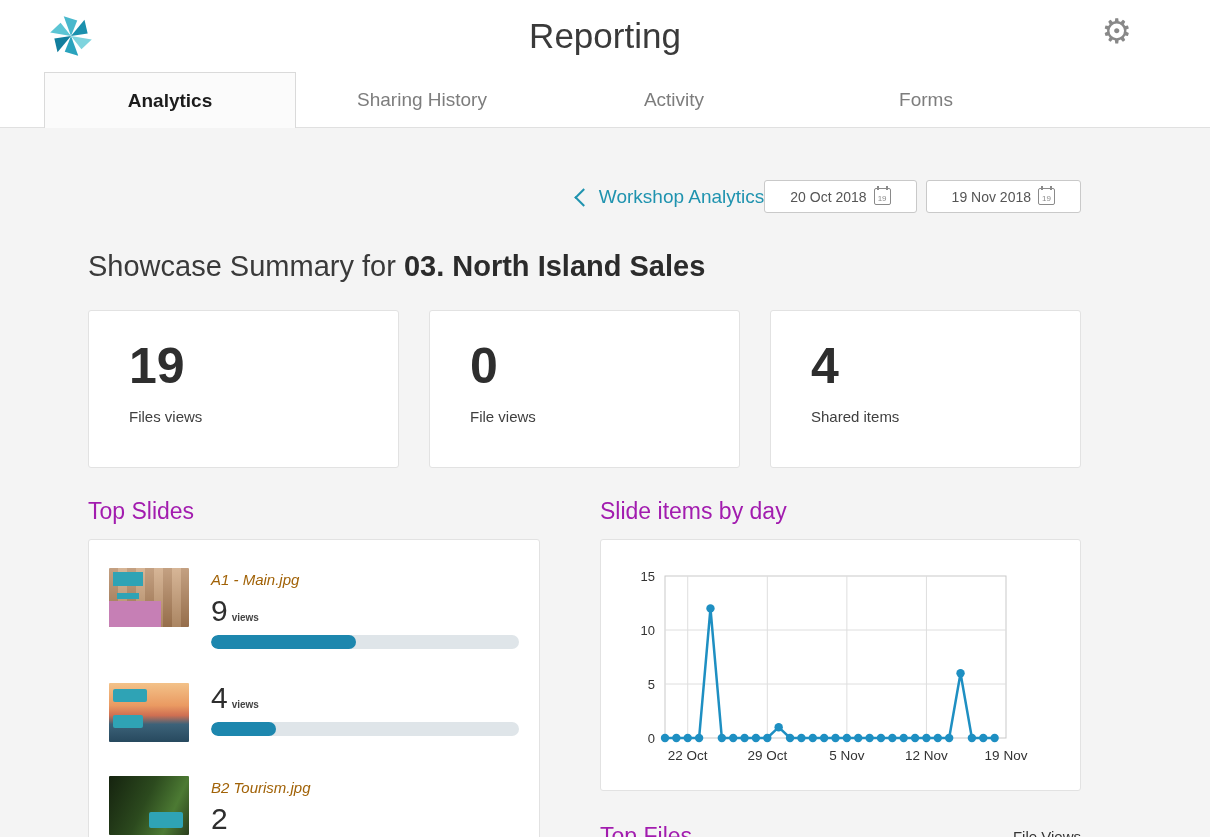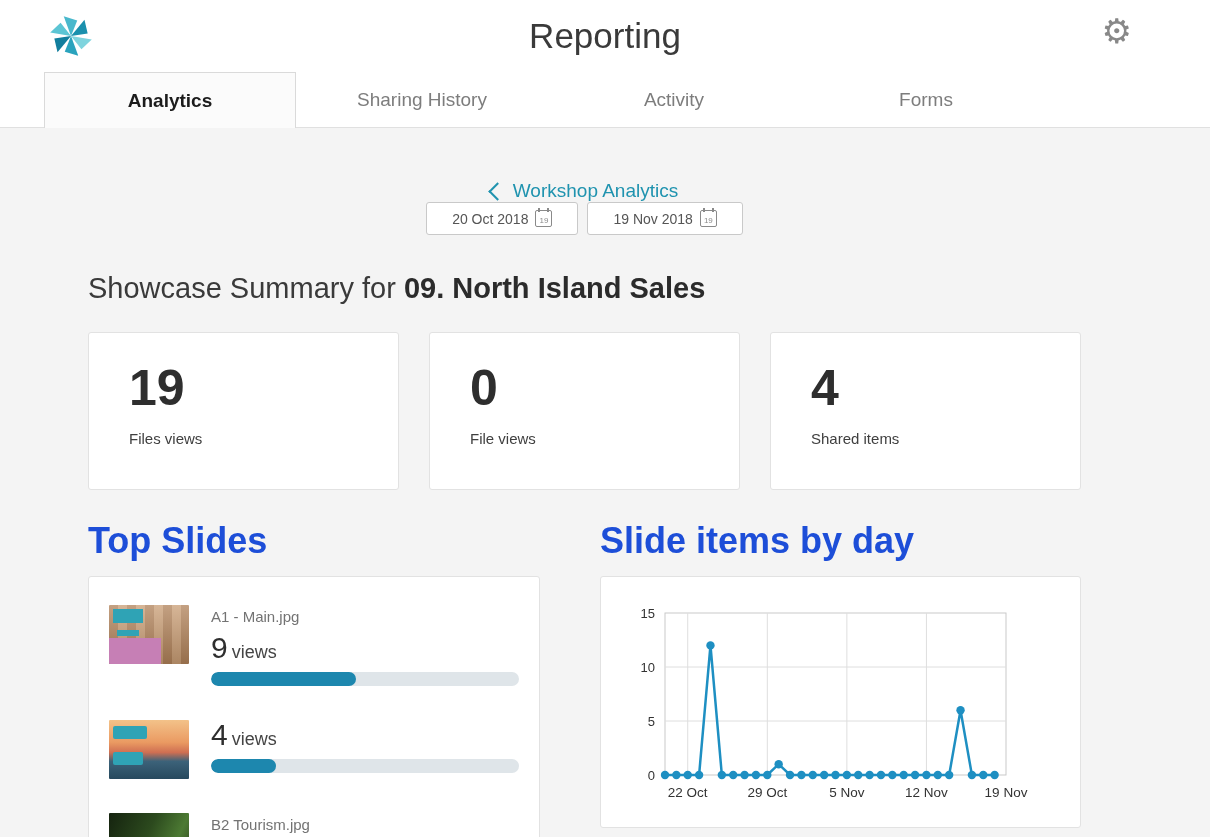--- a/index.html
+++ b/index.html
@@ -14,21 +14,21 @@
   .gear{position:absolute;right:78px;top:14px;font-size:34px;color:#888;cursor:pointer;line-height:1;}
   
   .tabs{display:flex;background:#fff;padding-left:44px;height:55px;border-bottom:1px solid #e0e0e0;position:relative;}
   .tab{width:252px;display:flex;align-items:center;justify-content:center;font-size:19px;color:#7d7d7d;cursor:pointer;box-sizing:border-box;}
   .tab.active{
     background:#fbfbfb;border:1px solid #dadada;border-bottom:none;margin-bottom:-1px;
     font-weight:bold;color:#1c1c1c;z-index:2;
   }
   
   .main{background:#f4f4f4;height:710px;padding:0 129px 0 88px;box-sizing:content-box;}
-  .toolbar{display:flex;justify-content:flex-end;align-items:center;padding-top:52px;flex-direction:column;}
+  .toolbar{display:flex;justify-content:flex-end;align-items:center;padding-top:52px;}
   .breadcrumb{display:flex;align-items:center;gap:9px;color:#1f93af;font-size:19px;cursor:pointer;}
   .chev{width:11px;height:11px;border-left:2px solid #1f93af;border-bottom:2px solid #1f93af;transform:rotate(45deg);margin-top:1px;}
   .dates{display:flex;gap:9px;}
   .date-btn{
     background:#fff;border:1px solid #c9c9c9;border-radius:3px;padding:7px 25px;
     font-size:14px;color:#555;display:flex;align-items:center;gap:7px;cursor:pointer;
   }
   .cal{width:15px;height:15px;border:1px solid #8a8a8a;border-radius:2px;position:relative;
     font-size:8px;color:#8a8a8a;display:flex;align-items:flex-end;justify-content:center;line-height:1.1;}
   .cal::before{content:"";position:absolute;top:-3px;left:2px;width:2px;height:4px;background:#8a8a8a;}
@@ -37,39 +37,39 @@
   .summary b{color:#2b2b2b;}
   
   .stats{display:flex;gap:30px;}
   .stat-card{flex:1;background:#fff;border:1px solid #e2e2e2;border-radius:3px;height:158px;box-sizing:border-box;padding:26px 40px;}
   .stat-value{font-size:50px;font-weight:bold;color:#2e2e2e;}
   .stat-label{font-size:15px;color:#3f3f3f;margin-top:13px;}
   
   .columns{display:flex;gap:60px;margin-top:30px;}
   .col-left{width:452px;}
   .col-right{width:481px;}
-  .section-title{font-size:36px;color:#1d4ed8;font-weight:700;margin:0 0 14px;}
+  .section-title{font-size:23px;color:#a21caf;font-weight:400;margin:0 0 14px;}
   
   .slides-card{background:#fff;border:1px solid #e2e2e2;border-radius:3px;box-sizing:border-box;padding:28px 20px;height:430px;}
   .slide-item{display:flex;gap:22px;margin-bottom:34px;}
   .thumb{width:80px;height:59px;flex-shrink:0;position:relative;overflow:hidden;border-radius:1px;}
   .thumb-1{background:
       linear-gradient(180deg,rgba(255,255,255,.25),rgba(0,0,0,.15)),
       repeating-linear-gradient(90deg,#b08158 0 9px,#c99d74 9px 18px);}
   .thumb-1::before{content:"";position:absolute;top:4px;left:4px;width:30px;height:14px;background:#2fa3b5;box-shadow:0 17px 0 -4px #2fa3b5;}
   .thumb-1::after{content:"";position:absolute;bottom:0;left:0;width:52px;height:26px;background:#c67fb5;}
   .thumb-2{background:linear-gradient(180deg,#f3c289 0%,#ea9a62 38%,#cf6f52 55%,#3c6279 70%,#27495e 100%);}
   .thumb-2::before{content:"";position:absolute;top:6px;left:4px;width:34px;height:13px;border-radius:2px;background:#2fa3b5;}
   .thumb-2::after{content:"";position:absolute;top:32px;left:4px;width:30px;height:13px;border-radius:2px;background:#2fa3b5;}
   .thumb-3{background:linear-gradient(115deg,#15230f 0%,#2c4a1e 45%,#4c7a33 75%,#2a3d1c 100%);}
   .thumb-3::after{content:"";position:absolute;bottom:7px;right:6px;width:34px;height:16px;border-radius:2px;background:#2fa3b5;}
   .slide-info{flex:1;min-width:0;}
-  .slide-name{font-size:15px;color:#737373;margin:3px 0 8px;}
+  .slide-name{font-size:15px;color:#a16207;margin:3px 0 8px;font-style:italic;}
   .slide-views{font-size:30px;color:#2e2e2e;line-height:1;}
-  .slide-views small{font-size:18px;color:#444;font-weight:400;margin-left:4px;}
+  .slide-views small{font-size:10px;color:#444;font-weight:700;margin-left:4px;}
   .bar{height:14px;background:#dfe5e9;border-radius:7px;margin-top:9px;overflow:hidden;}
   .bar-fill{height:100%;background:#1d87ae;border-radius:7px;width:0;}
   
   .chart-card{background:#fff;border:1px solid #e2e2e2;border-radius:3px;height:252px;box-sizing:border-box;}
   .chart-card svg{display:block;font-family:"Liberation Sans","DejaVu Sans",sans-serif;}
   .files-row{display:flex;justify-content:space-between;align-items:flex-end;margin-top:32px;}
   .files-header{font-size:15px;color:#333;padding-bottom:5px;}
 </style>
 </head>
 <body>
@@ -120,21 +120,21 @@
         <span>20 Oct 2018</span>
         <span class="cal">19</span>
       </div>
       <div class="date-btn">
         <span>19 Nov 2018</span>
         <span class="cal">19</span>
       </div>
     </div>
   </div>
 
-  <h1 class="summary"><span>Showcase Summary for </span><b>09. North Island Sales</b></h1>
+  <h1 class="summary"><span>Showcase Summary for </span><b>03. North Island Sales</b></h1>
 
   <div class="stats">
     <div class="stat-card">
       <div class="stat-value">19</div>
       <div class="stat-label">Files views</div>
     </div>
     <div class="stat-card">
       <div class="stat-value">0</div>
       <div class="stat-label">File views</div>
     </div>

